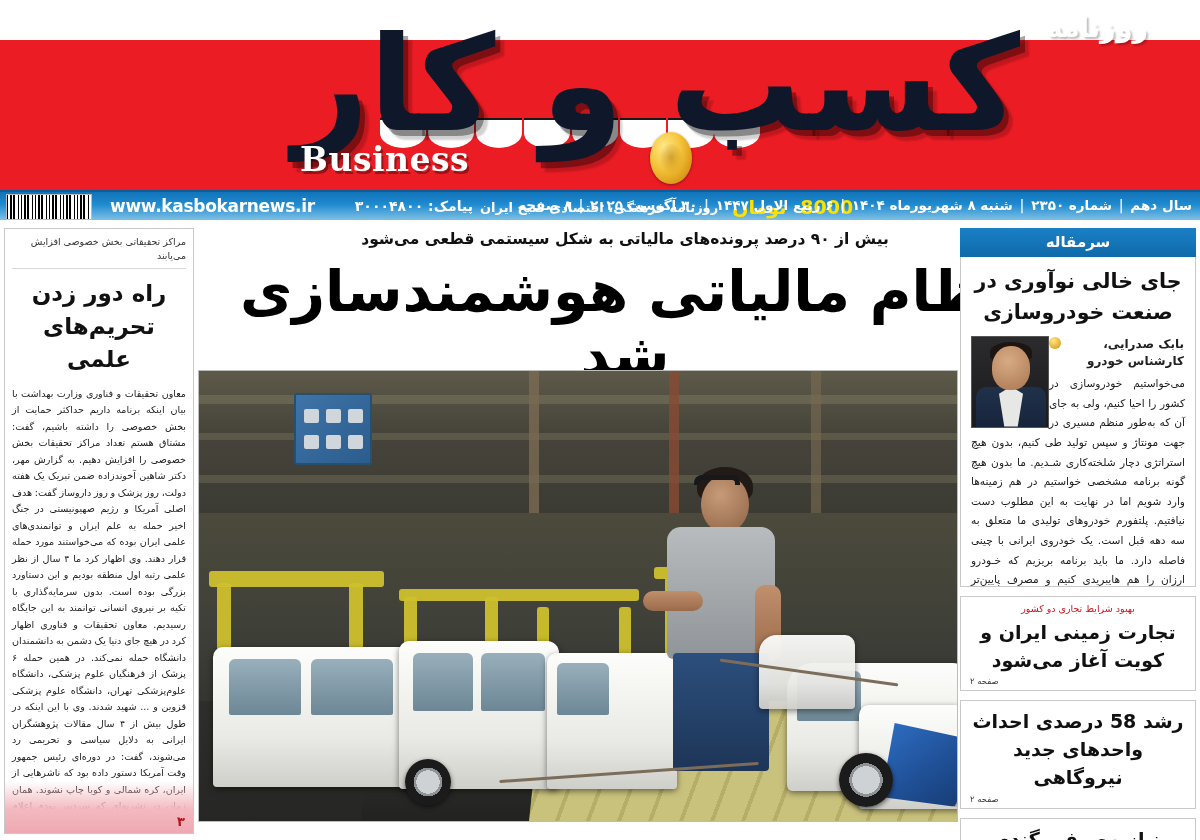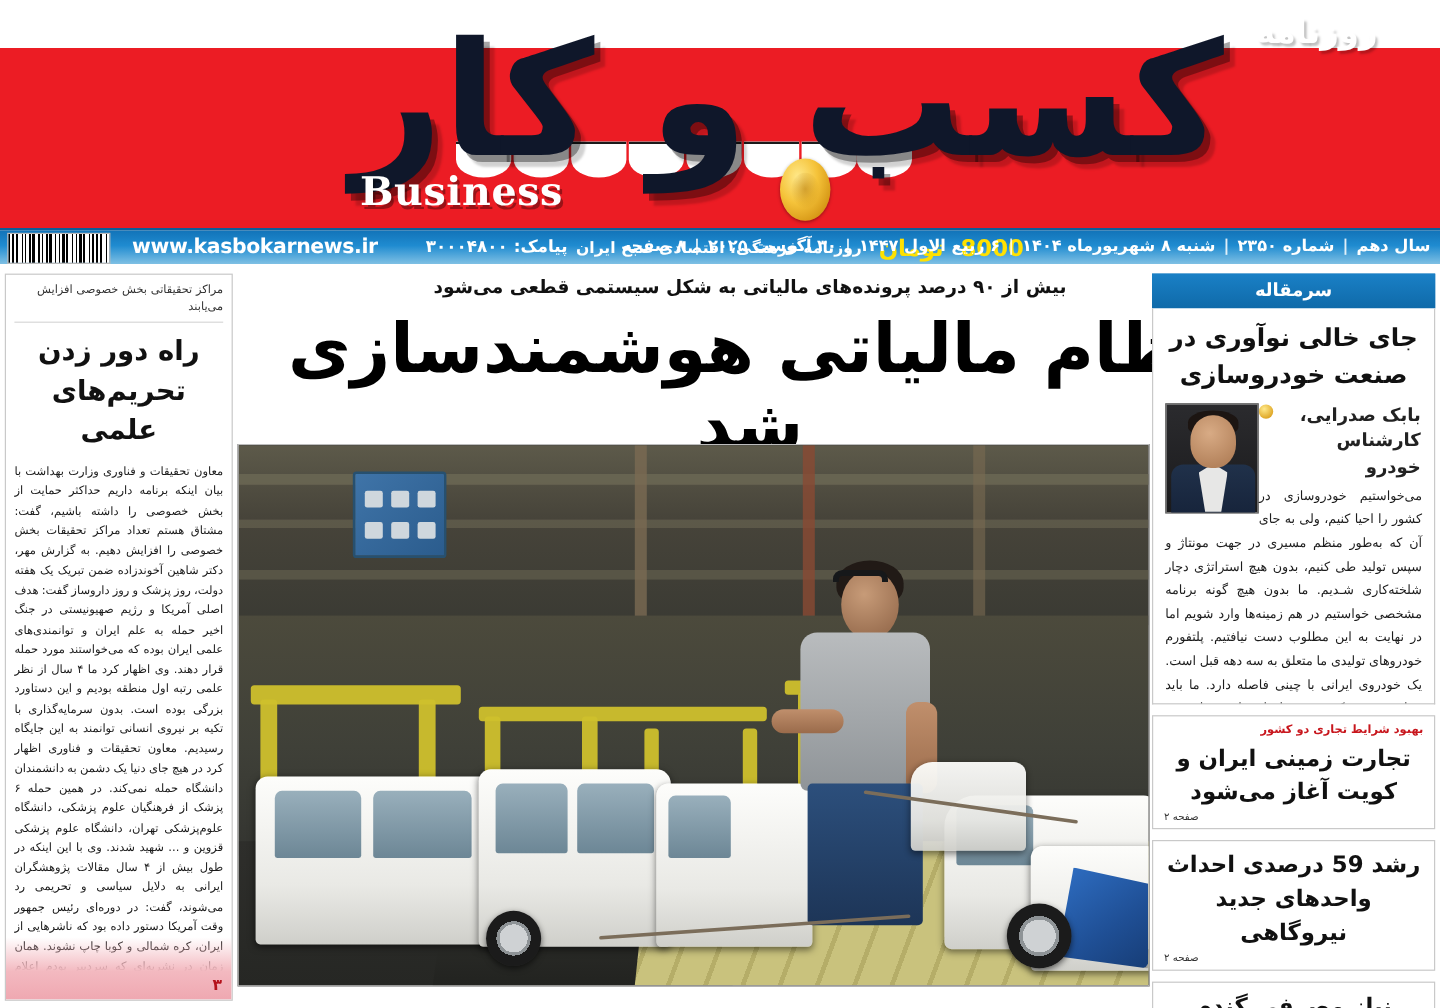--- a/index.html
+++ b/index.html
@@ -268,21 +268,21 @@
   .r-edit-box {
     border: 1px solid #c9c9c9; border-top: none; padding: 9px 10px 8px 10px;
     height: 330px; overflow: hidden; position: relative; background: #fff;
   }
   .r-edit-title {
     font-size: 20.5px; font-weight: bold; text-align: center; line-height: 1.5;
     color: #111; margin-bottom: 8px;
   }
   .r-byline {
     display: flex; align-items: flex-start; justify-content: flex-end; gap: 5px;
-    font-size: 15px; font-weight: bold; color: #222; margin-bottom: 4px;
+    font-size: 12px; font-weight: bold; color: #222; margin-bottom: 4px;
   }
   .r-byline-ico {
     width: 12px; height: 12px; border-radius: 50%; flex: 0 0 auto; margin-top: 1px;
     background: radial-gradient(circle at 38% 32%, #ffe98a, #e0a92a 70%, #bd8512);
   }
   .r-byline-text { text-align: right; line-height: 1.45; max-width: 118px; }
   .r-portrait {
     float: left; width: 78px; height: 92px; margin: 0 0 5px 0;
     background: linear-gradient(180deg, #2b2b2e 0%, #1a1a1c 100%);
     position: relative; overflow: hidden; border: 1px solid #555;
@@ -307,21 +307,21 @@
   .r-edit-body {
     font-size: 10.6px; line-height: 1.85; color: #1c1c1c; text-align: justify;
     word-spacing: -.3px;
   }
 
   .r-item {
     border: 1px solid #c9c9c9; margin-top: 9px; padding: 6px 9px 4px 9px;
     position: relative; background: #fff;
   }
   .r-item-kicker {
-    font-size: 9.5px; color: #c8161d; font-weight: bold; text-align: right;
+    font-size: 9.5px; color: #c8161d; font-weight: normal; text-align: center;
     margin-bottom: 4px;
   }
   .r-item-title {
     font-size: 19px; font-weight: bold; color: #111; text-align: center;
     line-height: 1.48; letter-spacing: -.4px;
   }
   .r-item-page { font-size: 8.5px; color: #333; text-align: left; margin-top: 2px; }
 </style>
 </head>
 <body>
@@ -487,21 +487,21 @@
 
       </div>
 
       <div class="r-item">
         <div class="r-item-kicker">بهبود شرایط تجاری دو کشور</div>
         <div class="r-item-title">تجارت زمینی ایران و کویت آغاز می‌شود</div>
         <div class="r-item-page">صفحه ۲</div>
       </div>
 
       <div class="r-item">
-        <div class="r-item-title">رشد 59 درصدی احداث واحدهای جدید نیروگاهی</div>
+        <div class="r-item-title">رشد 58 درصدی احداث واحدهای جدید نیروگاهی</div>
         <div class="r-item-page">صفحه ۲</div>
       </div>
 
       <div class="r-item">
         <div class="r-item-title">نیاز مصرفی گندم کشور تا پایان سال تأمین شد</div>
 
       </div>
 
     </div>
   </div>

